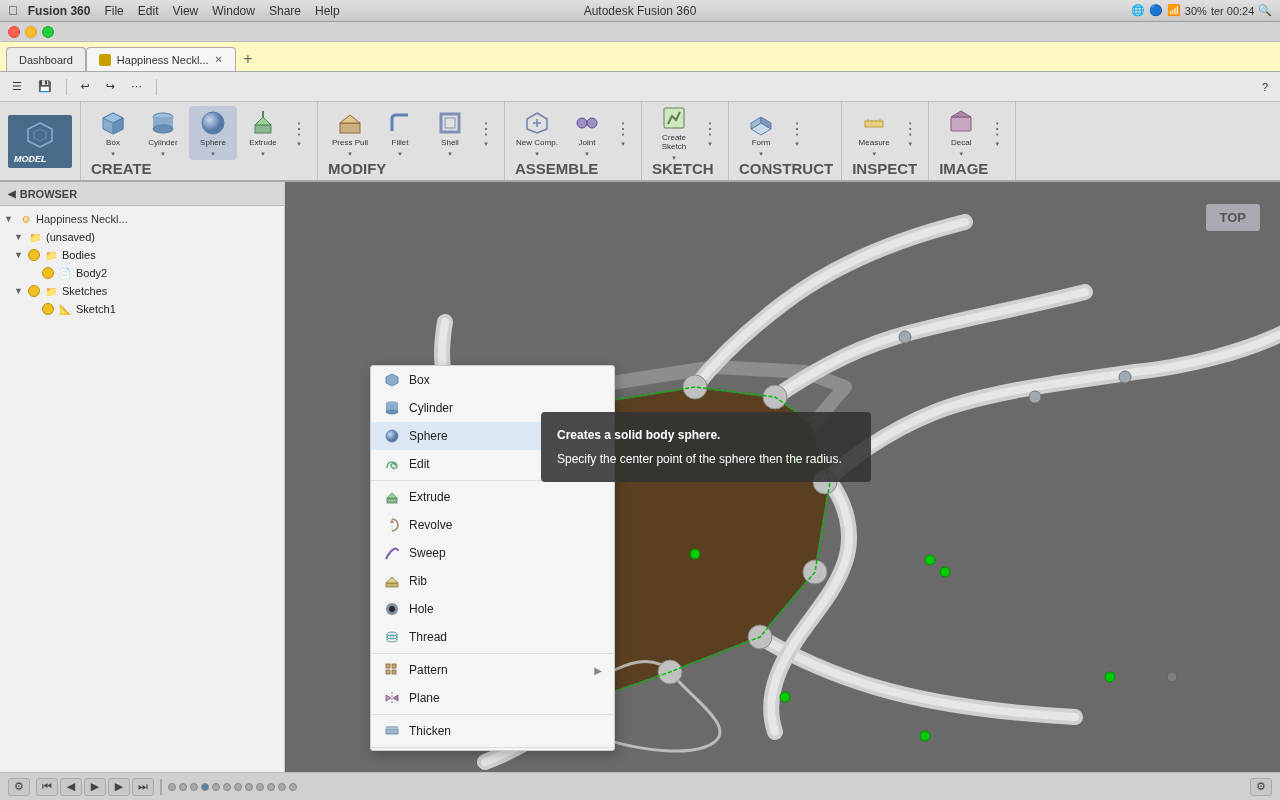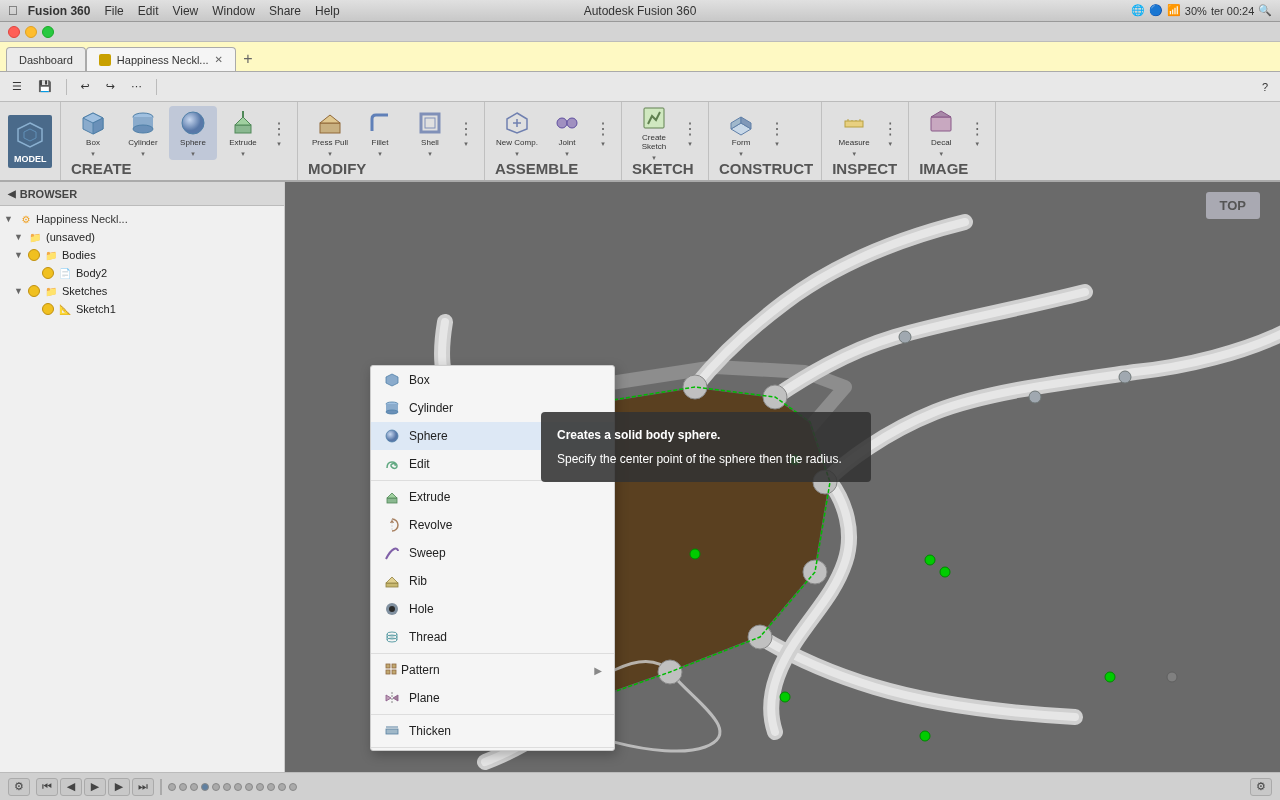--- a/index.html
+++ b/index.html
@@ -80,21 +80,21 @@
       padding: 0 8px; font-size: 11px; font-weight: 600; color: #444;
       border-bottom: 1px solid #bbb; gap: 4px;
     }
     .panel-toggle { cursor: pointer; font-size: 10px; }
 
     
     .viewport { flex: 1; background: #6a6a6a; position: relative; overflow: hidden; }
 
     
     .viewport-top-label {
-      position: absolute; top: 10px; right: 20px;
+      position: absolute; top: 22px; right: 20px;
       background: rgba(180,180,190,0.85); padding: 6px 14px;
       font-size: 13px; font-weight: bold; color: #555; border-radius: 3px;
     }
 
     
     .status-bar {
       height: 28px; background: #d0d0d0; display: flex; align-items: center;
       padding: 0 8px; gap: 8px; font-size: 10px; color: #444;
       border-top: 1px solid #bbb; justify-content: space-between;
     }
@@ -202,21 +202,21 @@
   <span class="toolbar-btn">↩</span>
   <span class="toolbar-btn">↪</span>
   <span class="toolbar-btn">⋯</span>
   <div class="toolbar-sep"></div>
   <span class="toolbar-btn" style="margin-left:auto;">?</span>
 </div>
 
 <div class="ribbon">
 
   <div class="ribbon-section" style="justify-content:center;min-width:60px;">
-    <div style="background:#4a6a8a;color:white;font-size:10px;font-weight:bold;padding:4px 6px;border-radius:2px;writing-mode:horizontal-tb;width:44px;text-align:left;">
+    <div style="background:#4a6a8a;color:white;font-size:10px;font-weight:bold;padding:4px 6px;border-radius:2px;writing-mode:horizontal-tb;width:64px;text-align:left;font-style:italic;">
       <div style="width:32px;height:32px;margin:0 auto 2px;display:flex;align-items:center;justify-content:center;">
         <svg width="28" height="28" viewBox="0 0 28 28">
           <polygon points="14,2 26,8 26,20 14,26 2,20 2,8" fill="none" stroke="#8ab0d0" stroke-width="1.5"></polygon>
           <polygon points="14,8 20,11 20,17 14,20 8,17 8,11" fill="none" stroke="#6090b8" stroke-width="1"></polygon>
         </svg>
       </div>
       <span style="font-size:9px;">MODEL</span>
     </div>
   </div>
 
@@ -660,21 +660,21 @@
             <ellipse cx="8" cy="11" rx="5" ry="2" fill="none" stroke="#60a0a8" stroke-width="1"></ellipse>
             <line x1="3" y1="5" x2="3" y2="11" stroke="#60a0a8" stroke-width="1"></line>
             <line x1="13" y1="5" x2="13" y2="11" stroke="#60a0a8" stroke-width="1"></line>
           </svg>
         </div>
         <span>Thread</span>
       </div>
       <div class="menu-sep"></div>
 
       <div class="menu-item has-sub">
-        <div style="display:flex;align-items:center;">
+        <div style="display:flex;align-items:center;gap:8px;">
           <div class="menu-item-icon">
             <svg width="16" height="16" viewBox="0 0 16 16">
               <rect x="2" y="2" width="4" height="4" fill="#c0a870" stroke="#906840" stroke-width="0.8"></rect>
               <rect x="8" y="2" width="4" height="4" fill="#c0a870" stroke="#906840" stroke-width="0.8"></rect>
               <rect x="2" y="8" width="4" height="4" fill="#c0a870" stroke="#906840" stroke-width="0.8"></rect>
               <rect x="8" y="8" width="4" height="4" fill="#c0a870" stroke="#906840" stroke-width="0.8"></rect>
             </svg>
           </div>
           <span>Pattern</span>
         </div>

